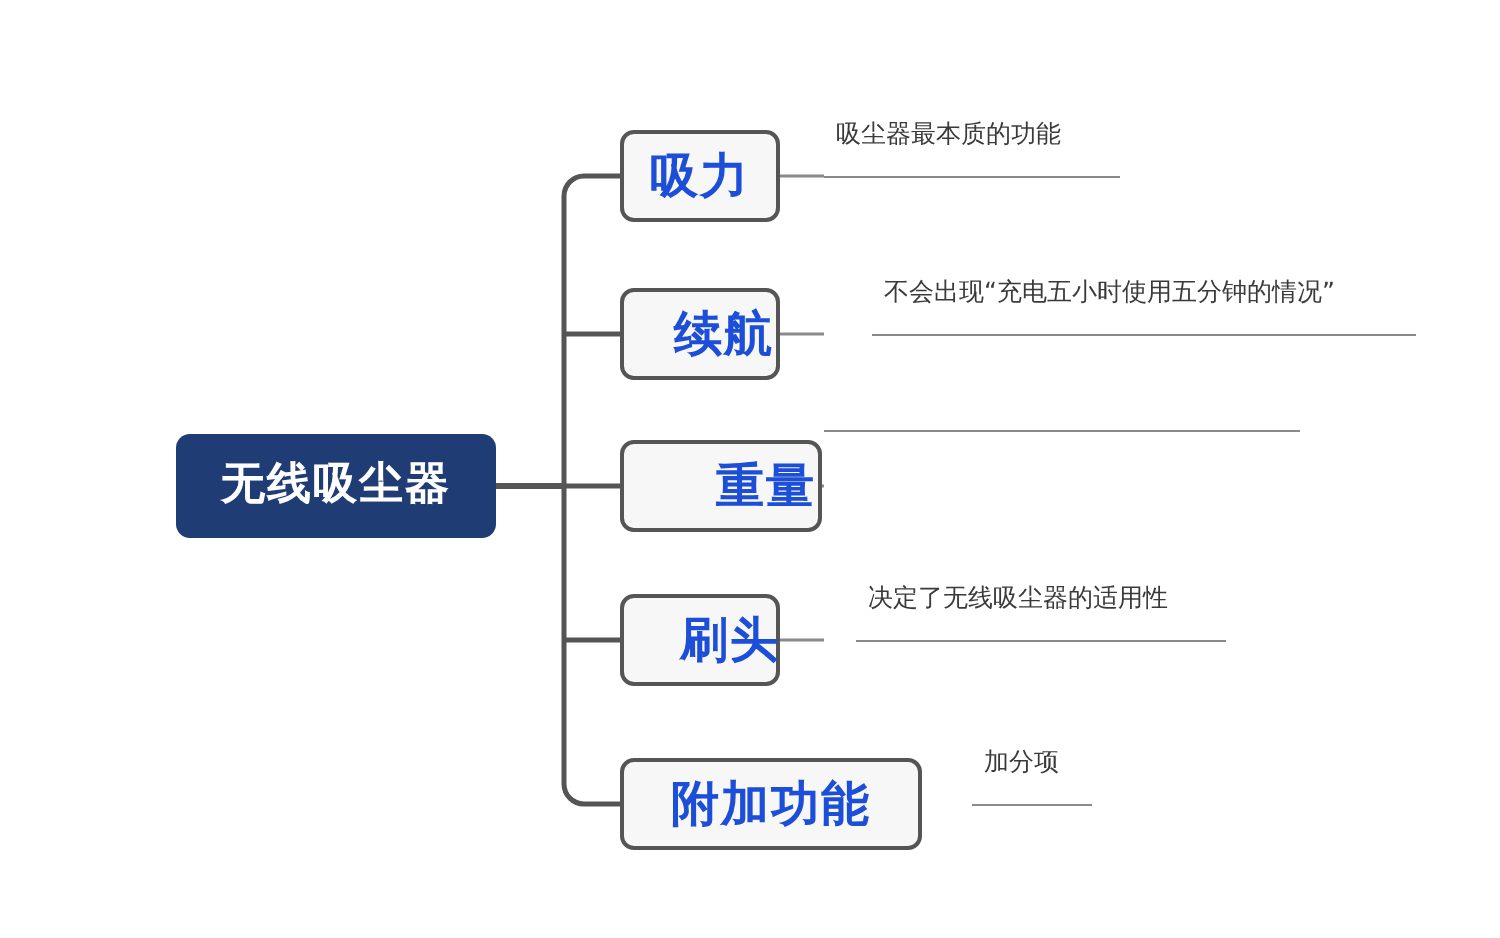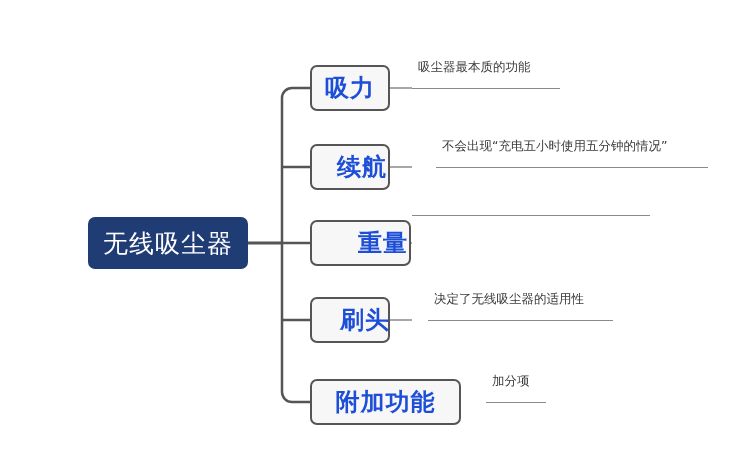--- a/index.html
+++ b/index.html
@@ -27,22 +27,22 @@
     height: 52px;
     background: #1f3c74;
     border-radius: 7px;
     display: flex;
     align-items: center;
     justify-content: center;
     box-sizing: border-box;
   }
   #root-node .root-label {
     color: #ffffff;
-    font-size: 25px;
-    font-weight: normal;
+    font-size: 22px;
+    font-weight: bold;
     letter-spacing: 1px;
     line-height: 1;
     white-space: nowrap;
   }
   
   #connectors {
     position: absolute;
     left: 0;
     top: 0;
     width: 750px;

